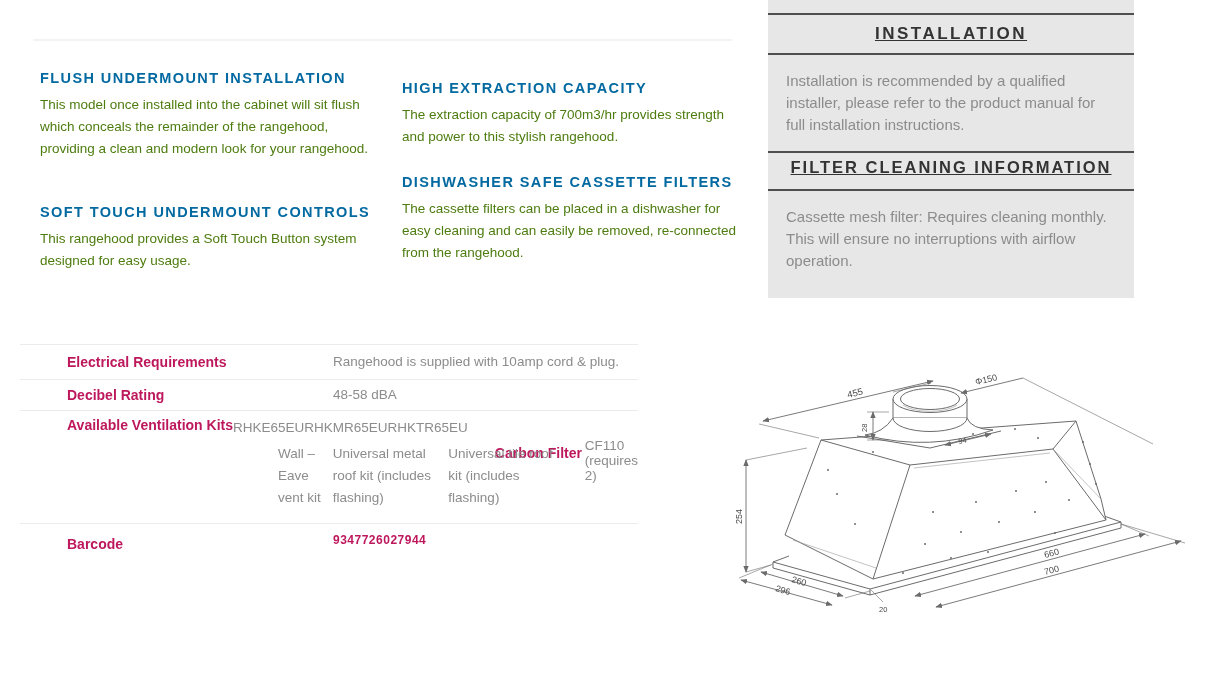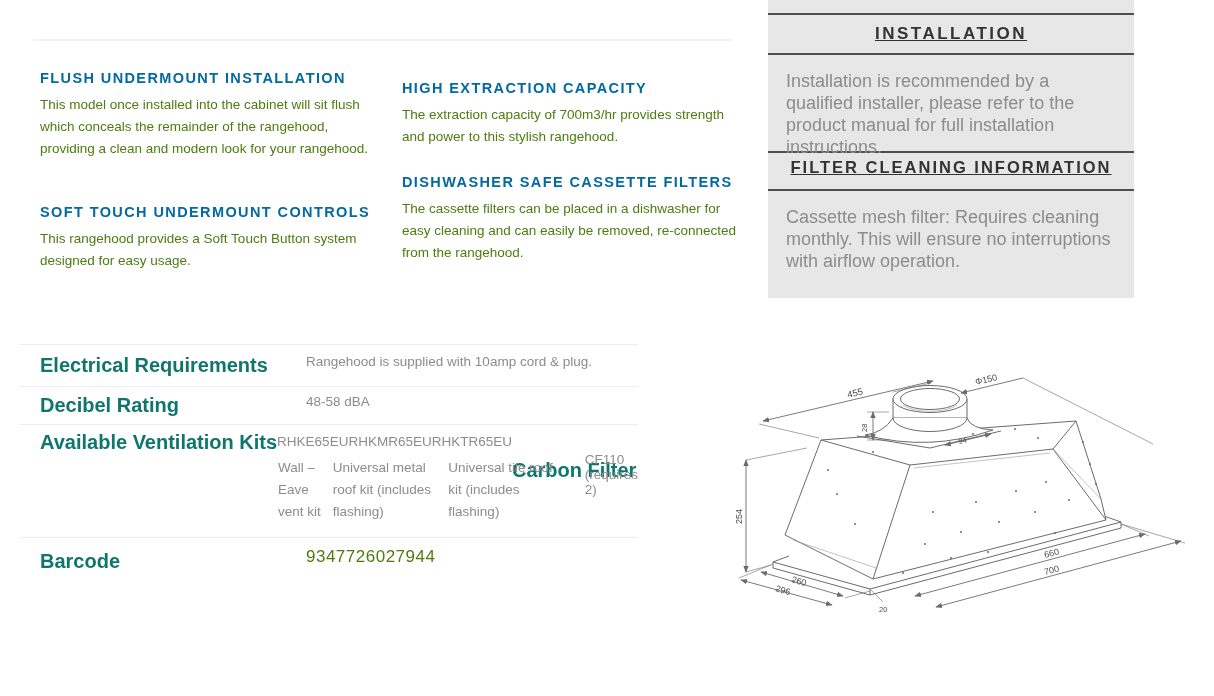--- a/index.html
+++ b/index.html
@@ -34,38 +34,38 @@
   }
   .panel-line { width:100%; height:2px; background:#4f4f4f; }
   .panel-line.l1 { margin-top:13px; }
   .panel-title {
     text-align:center; font-weight:700; color:#333333;
     letter-spacing:2.5px; font-size:17px;text-decoration:underline;
   }
   .panel-title.t1 { line-height:38px; height:38px; }
   .panel-title.t2 { line-height:29px; height:36px; font-size:16.5px; letter-spacing:2px; }
   .panel-body {
-    padding:15px 18px 0 18px; font-size:18px; line-height:22px; color:#8c8c8c;
+    padding:15px 18px 0 18px; font-size:15px; line-height:22px; color:#8c8c8c;
   }
   .panel-body.b1 { height:96px; }
 
   
   .spec-table { position:absolute; left:20px; top:344px; width:618px; }
   .spec-row { display:flex; border-top:1px solid #ececec; padding:9px 0 9px 20px; }
   .spec-row.r2 { padding:7px 0 7px 20px; }
   .spec-row.r3 { padding:6px 0 14px 20px; }
-  .spec-label { width:238px; flex:0 0 238px; font-weight:700; font-size:20px; color:#0f766e; }
+  .spec-label { width:238px; flex:0 0 238px; font-weight:700; font-size:14px; color:#be185d;margin-left:27px; }
   .spec-value { font-size:13.5px; color:#8c8c8c;margin-left:28px; }
   .stack { display:flex; flex-direction:row; }
   .model-line { font-size:13.5px; color:#8c8c8c; line-height:22px; }
   .kits-stack { margin-top:26px; }
   .kit-line { font-size:13.5px; color:#8c8c8c; line-height:22px; }
   .carbon-label { margin-top:28px; }
   .carbon-value { margin-top:21px; }
-  .barcode-value { font-weight:400; font-size:17px; color:#4d7c0f; letter-spacing:.5px; }
+  .barcode-value { font-weight:700; font-size:12px; color:#be185d; letter-spacing:.5px; }
 
   
   .drawing { position:absolute; left:733px; top:372px; width:462px; height:252px; }
   .drawing svg { width:100%; height:100%; }
   .dim-text { font-family:"Liberation Sans", sans-serif; fill:#4a4a4a; }
 </style>
 </head>
 <body>
 
 <div class="page">

